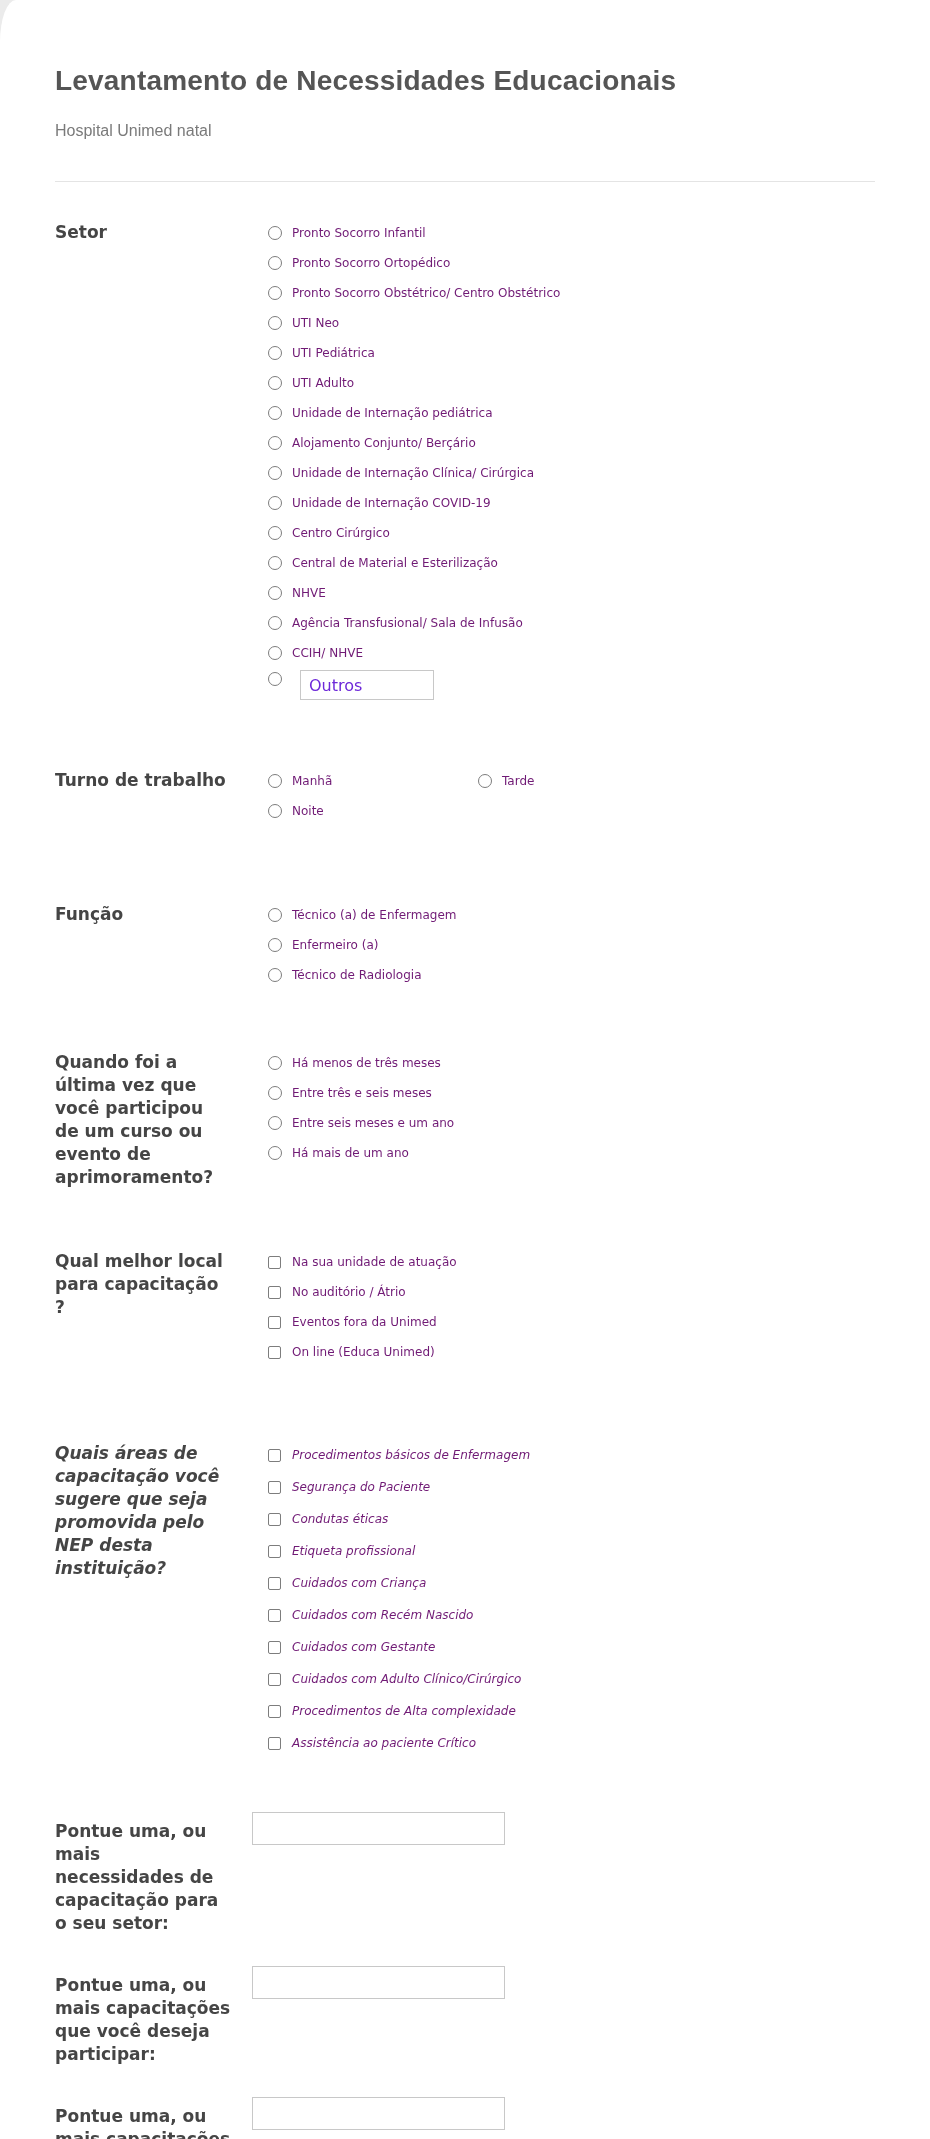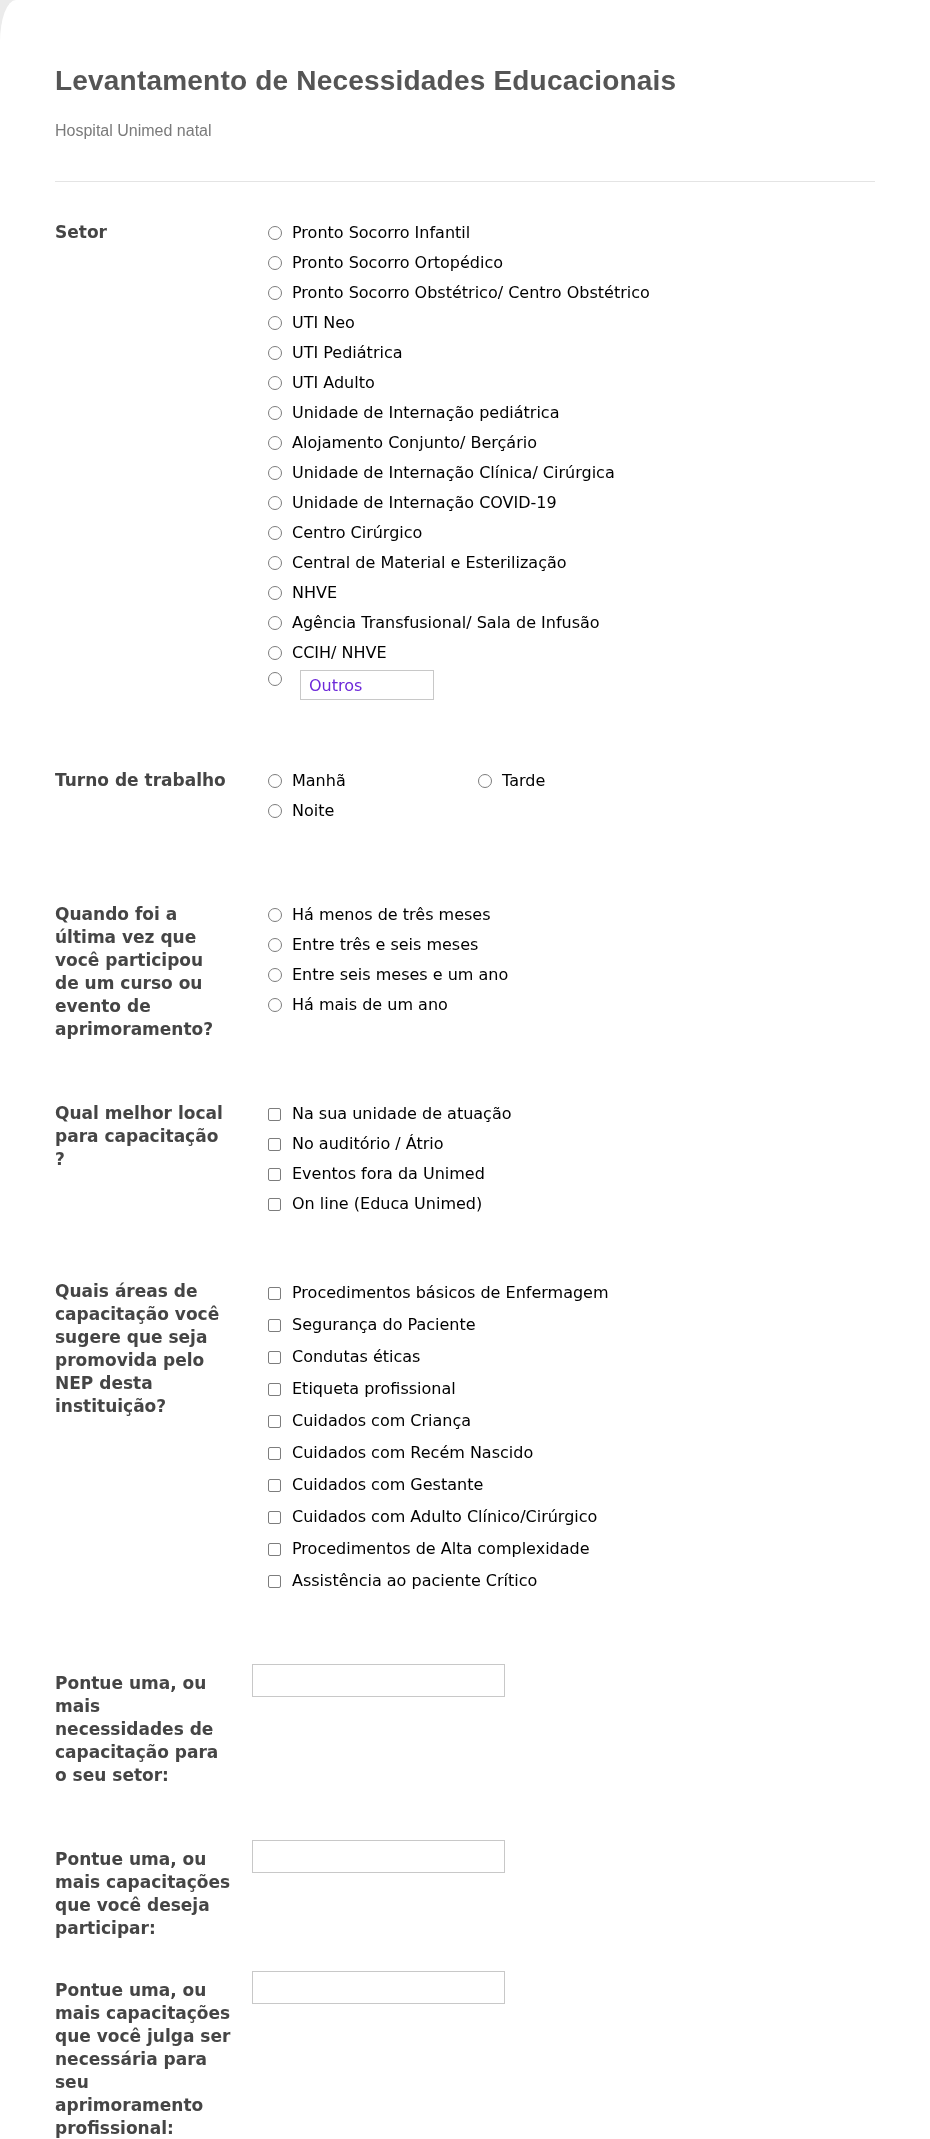--- a/index.html
+++ b/index.html
@@ -39,21 +39,21 @@
     margin:40px 20px 0 0;
   }
   
   .form{padding-top:36px;}
   .section{
     display:flex;
     align-items:flex-start;
     margin-bottom:58px;
   }
   .section:nth-child(3){padding-top:16px;}
-  .section:nth-child(6){padding-top:14px;}
+  .section:nth-child(6){padding-top:14px;font-style:italic;}
   .section:nth-child(7),.section:nth-child(8){margin-bottom:36px;}
   .section:nth-child(9){margin-bottom:0;}
   .q-label{
     width:213px;
     flex:none;
     box-sizing:border-box;
     padding-right:28px;
     padding-top:3px;
     font-size:17px;
     font-weight:bold;
@@ -84,22 +84,22 @@
     border-radius:50%;
     margin-right:10px;
   }
   .ctl.checkbox{
     width:13px;height:13px;
     border-radius:2px;
     border-width:1.5px;
     margin-right:11px;
   }
   .opt-text{
-    font-size:16px;
-    color:#000000;
+    font-size:12px;
+    color:#701a75;
     line-height:20px;
     white-space:nowrap;
   }
   
   .opt.opt-other{
     height:40px;
     align-items:flex-start;
     padding-top:2px;
   }
   .opt-other .ctl.radio{margin-top:2px;}
@@ -224,20 +224,39 @@
               <span class="opt-text">Tarde</span>
             </label>
             <label class="opt">
               <span class="ctl radio"></span>
               <span class="opt-text">Noite</span>
             </label>
           </div>
         </div>
       </div>
       <div class="section">
+        <div class="q-label">Função</div>
+        <div class="q-controls">
+          <div class="q-options cols-2">
+            <label class="opt">
+              <span class="ctl radio"></span>
+              <span class="opt-text">Técnico (a) de Enfermagem</span>
+            </label>
+            <label class="opt">
+              <span class="ctl radio"></span>
+              <span class="opt-text">Enfermeiro (a)</span>
+            </label>
+            <label class="opt">
+              <span class="ctl radio"></span>
+              <span class="opt-text">Técnico de Radiologia</span>
+            </label>
+          </div>
+        </div>
+      </div>
+      <div class="section">
         <div class="q-label">Quando foi a
 última vez que
 você participou
 de um curso ou
 evento de
 aprimoramento?</div>
         <div class="q-controls">
           <div class="q-options cols-2">
             <label class="opt">
               <span class="ctl radio"></span>

